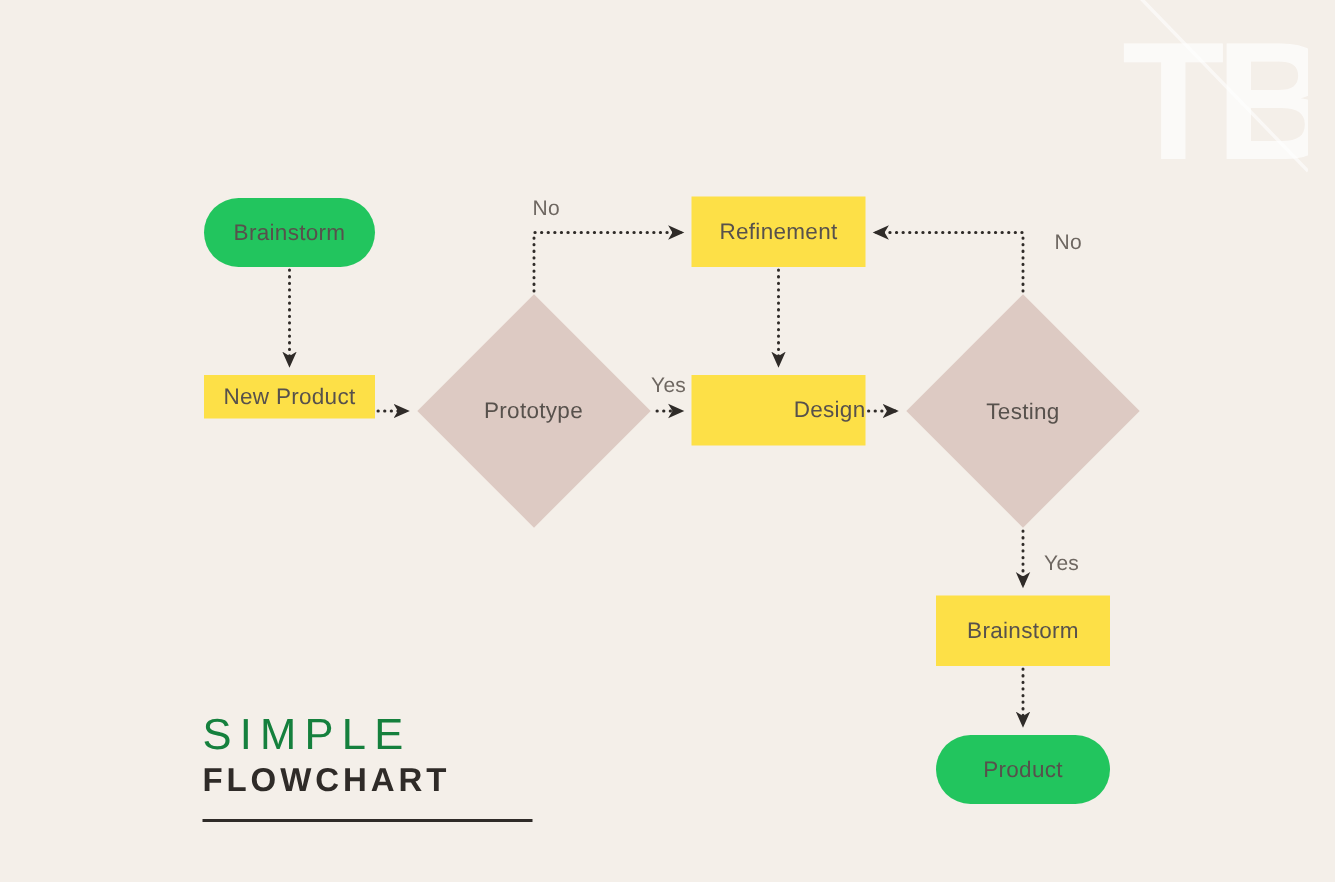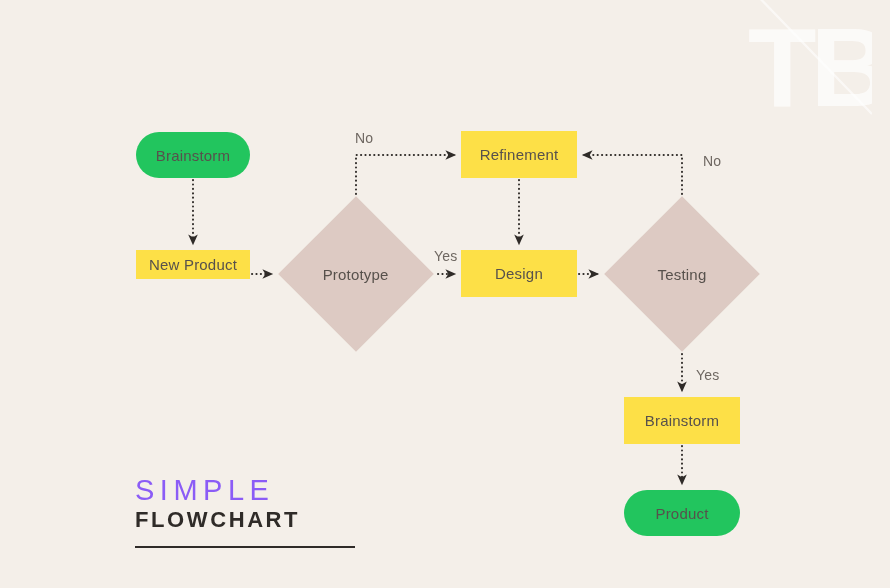--- a/index.html
+++ b/index.html
@@ -98,21 +98,21 @@
   .title-block {
     position: absolute;
     left: 135px;
     bottom: 40px;
     width: 300px;
   }
   .title-line1 {
     font-size: 29px;
     font-weight: 300;
     letter-spacing: 5.5px;
-    color: #8b5cf6;
+    color: #15803d;
     line-height: 1.18;
     margin-top: 38px;
   }
   .title-line2 {
     font-size: 22px;
     font-weight: bold;
     letter-spacing: 2.6px;
     color: #2f2b28;
     line-height: 1.18;
   }
@@ -168,21 +168,21 @@
   </div>
 
   <div class="node diamond" style="left:301px; top:219px; width:110px; height:110px;">
     <span class="dlabel">Prototype</span>
   </div>
 
   <div class="node rect" style="left:461px; top:131px; width:116px; height:47px;">
     <span>Refinement</span>
   </div>
 
-  <div class="node rect" style="left:461px; top:250px; width:116px; height:47px;">
+  <div class="node rect" style="left:461px; top:250px; width:116px; height:47px;justify-content:flex-end;">
     <span>Design</span>
   </div>
 
   <div class="node diamond" style="left:627px; top:219px; width:110px; height:110px;">
     <span class="dlabel">Testing</span>
   </div>
 
   <div class="node rect" style="left:624px; top:397px; width:116px; height:47px;">
     <span>Brainstorm</span>
   </div>

